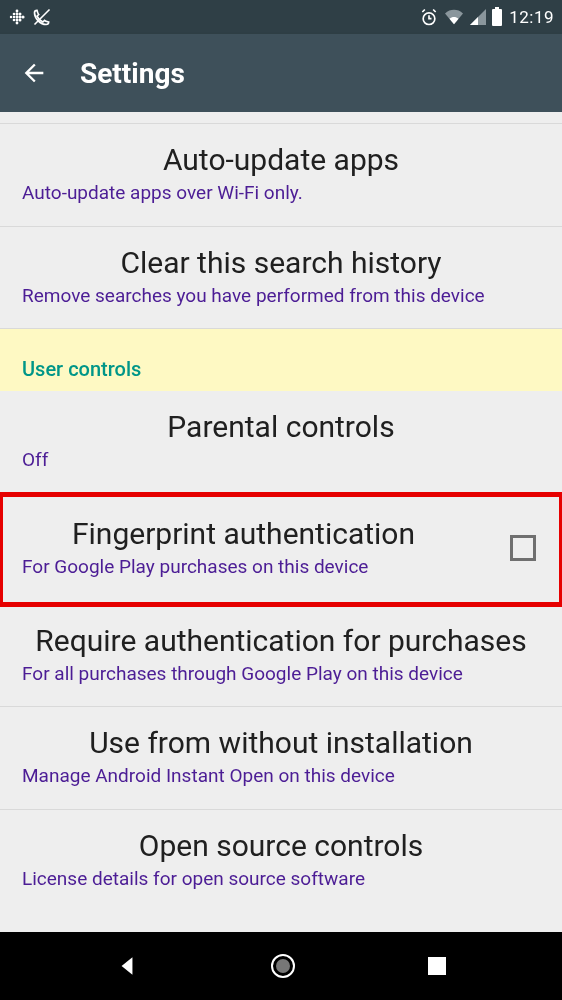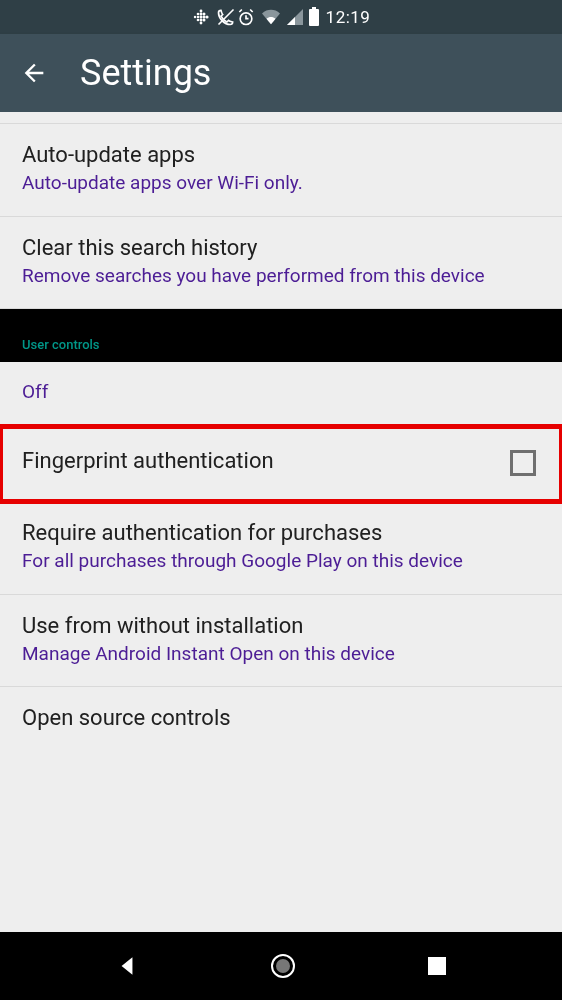--- a/index.html
+++ b/index.html
@@ -8,76 +8,77 @@
     height: 1000px;
     font-family: Roboto, "Helvetica Neue", Arial, sans-serif;
     background: #eeeeee;
     overflow: hidden;
   }
   .status-bar {
     height: 34px;
     background: #2f3f46;
     display: flex;
     align-items: center;
-    justify-content: center;
+    justify-content: space-between;
     padding: 0 8px;
     color: #ffffff;
     font-size: 17px;
   }
   .status-left { display: flex; align-items: center; gap: 6px; }
   .status-right { display: flex; align-items: center; gap: 4px; }
   .status-icon { display: inline-flex; align-items: center; justify-content: center; }
   .clock { font-weight: 400; letter-spacing: 0.5px; margin-left: 2px; }
 
   .app-bar {
     height: 78px;
     background: #3e505a;
     display: flex;
     align-items: center;
     padding: 0 20px;
     color: #ffffff;
     box-shadow: 0 2px 4px rgba(0,0,0,0.15);
   }
   .back-btn { margin-right: 32px; display: flex; cursor: pointer; }
-  .app-title { font-size: 36px; font-weight: 400; }
+  .app-title { font-size: 28px; font-weight: 700; }
 
   .content {
     background: #eeeeee;
     height: calc(100% - 34px - 78px - 68px);
     overflow: hidden;
   }
   .partial-row {
     height: 12px;
     background: #eeeeee;
     border-bottom: 1px solid #d9d9d9;
   }
   .list-item {
     background: #eeeeee;
     padding: 18px 22px 20px;
     border-bottom: 1px solid #d9d9d9;
     display: flex;
     align-items: center;
   }
   .list-item .txt { flex: 1; }
   .list-item .title {
-    font-size: 22px;
+    font-size: 30px;
     color: #202020;
     font-weight: 400;
     margin-bottom: 4px;
+    text-align: center;
   }
   .list-item .subtitle {
     font-size: 19px;
     color: #4c1d95;
     font-weight: 400;
     line-height: 1.3;
   }
   .section-header {
-    background: #000000;
+    background: #fef9c3;
     padding: 28px 22px 10px;
-    font-size: 13px;
+    font-size: 20px;
     font-weight: 500;
     color: #009688;
   }
   .checkbox {
     width: 26px;
     height: 26px;
     border: 3px solid #6f6f6f;
     margin-left: 20px;
     margin-right: 4px;
     flex-shrink: 0;
@@ -179,27 +180,29 @@
     <div class="txt">
       <div class="title">Clear this search history</div>
       <div class="subtitle">Remove searches you have performed from this device</div>
     </div>
   </div>
 
   <div class="section-header">User controls</div>
 
   <div class="list-item">
     <div class="txt">
+      <div class="title">Parental controls</div>
       <div class="subtitle">Off</div>
     </div>
   </div>
 
   <div class="list-item highlight" style="padding-top:22px;padding-bottom:24px;">
     <div class="txt">
       <div class="title">Fingerprint authentication</div>
+      <div class="subtitle">For Google Play purchases on this device</div>
     </div>
     <div class="checkbox"></div>
   </div>
 
   <div class="list-item">
     <div class="txt">
       <div class="title">Require authentication for purchases</div>
       <div class="subtitle">For all purchases through Google Play on this device</div>
     </div>
   </div>
@@ -208,20 +211,21 @@
     <div class="txt">
       <div class="title">Use from without installation</div>
       <div class="subtitle">Manage Android Instant Open on this device</div>
     </div>
   </div>
 
 
   <div class="list-item" style="border-bottom:none;">
     <div class="txt">
       <div class="title">Open source controls</div>
+      <div class="subtitle">License details for open source software</div>
     </div>
   </div>
 </div>
 
 <div class="nav-bar">
   <span class="nav-btn">
     <svg width="26" height="26" viewBox="0 0 24 24">
         <path fill="#ffffff" d="M17 4 L7 12 L17 20 Z"></path>
       </svg>
   </span>

